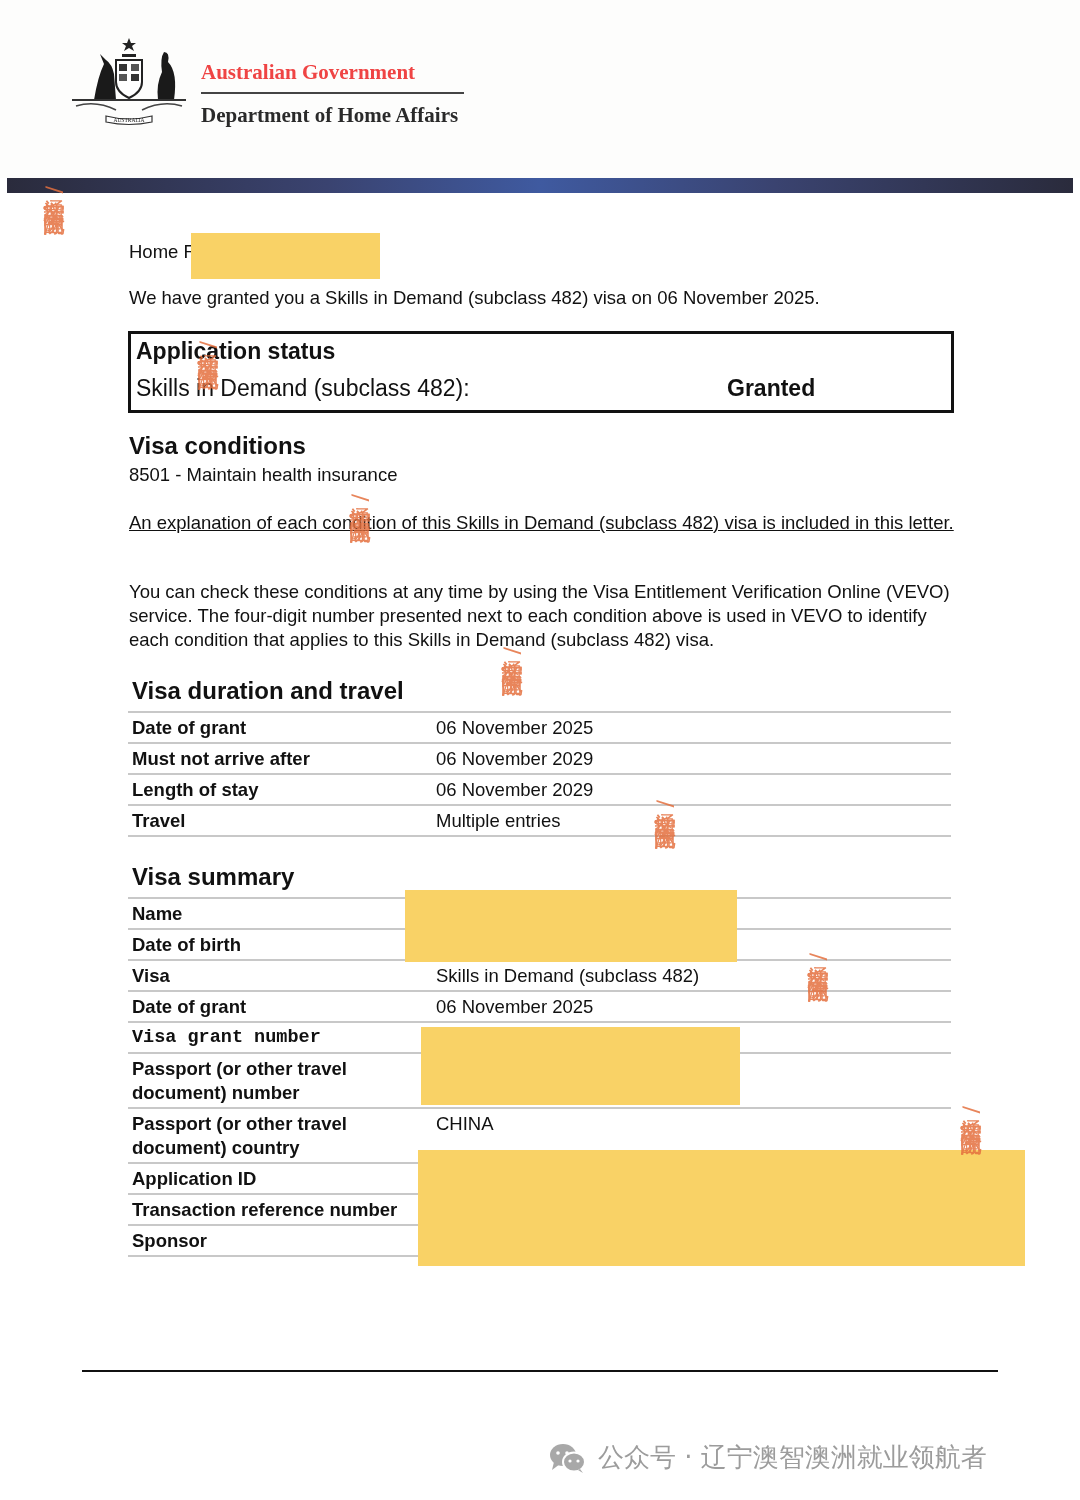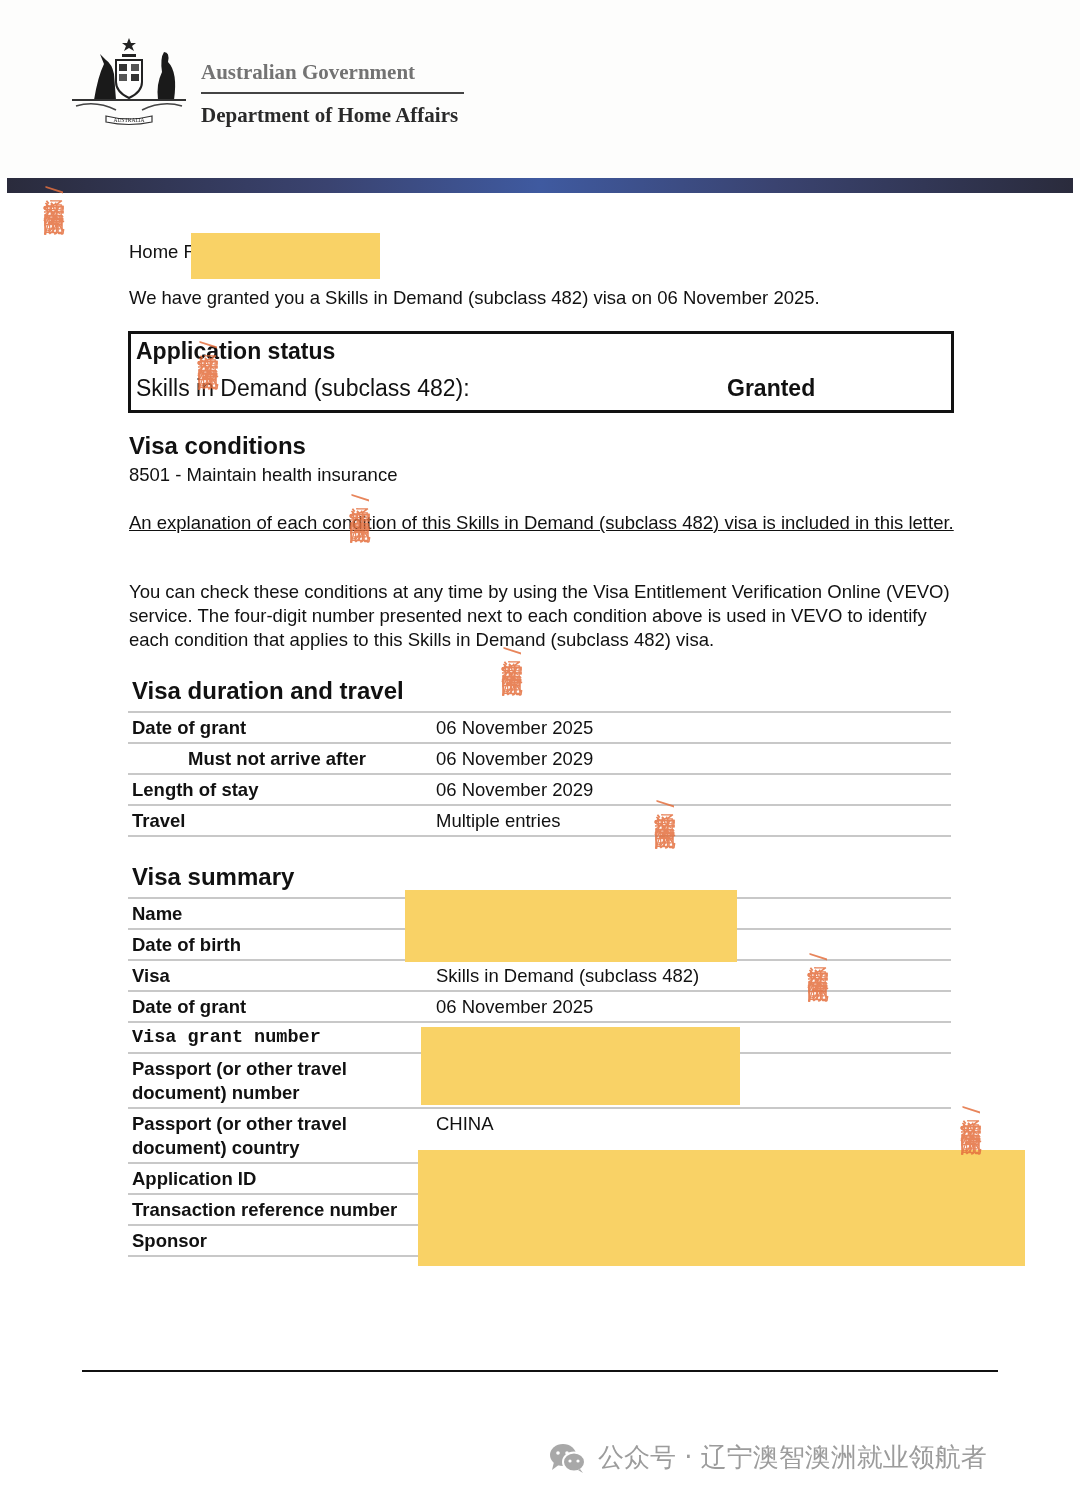--- a/index.html
+++ b/index.html
@@ -2,21 +2,21 @@
 <html><head>
 <meta charset="utf-8">
 <style>
   html, body { margin: 0; padding: 0; }
   body {
     width: 1080px; height: 1500px; position: relative; overflow: hidden;
     background: #ffffff; font-family: "Liberation Sans", sans-serif; color: #111;
   }
   .header-bg { position: absolute; left: 0; top: 0; width: 1080px; height: 178px; background: #fdfdfc; }
   .crest { position: absolute; left: 66px; top: 36px; width: 126px; height: 92px; }
-  .gov-title { position: absolute; left: 201px; top: 60px; font-family: "Liberation Serif", serif; font-weight: bold; font-size: 21px; color: #737373; text-align: center; }
+  .gov-title { position: absolute; left: 201px; top: 60px; font-family: "Liberation Serif", serif; font-weight: bold; font-size: 21px; color: #ef4444; text-align: center; }
   .gov-rule { position: absolute; left: 201px; top: 92px; width: 263px; height: 2px; background: #444; }
   .dept-title { position: absolute; left: 201px; top: 103px; font-family: "Liberation Serif", serif; font-weight: bold; font-size: 21px; color: #2a2a2a; }
   .banner { position: absolute; left: 7px; top: 178px; width: 1066px; height: 15px;
     background: linear-gradient(90deg, #2a2b3c 0%, #3a4370 30%, #3f5aa0 50%, #3a4370 72%, #2a2b3c 100%); }
 
   .txt { position: absolute; font-size: 18.5px; color: #111; }
   .redact { position: absolute; background: #f9d266; }
   .status-box { position: absolute; left: 128px; top: 331px; width: 820px; height: 76px; border: 3px solid #111; }
   .status-title { position: absolute; left: 5px; top: 4px; font-size: 23px; font-weight: bold; }
   .status-label { position: absolute; left: 5px; top: 41px; font-size: 23px; }
@@ -73,21 +73,21 @@
 <div class="txt" style="left:129px; top:464px;">8501 - Maintain health insurance</div>
 <div class="para" style="top:511px;text-decoration:underline;">An explanation of each condition of this Skills in Demand (subclass 482) visa is included in this letter.</div>
 <div class="para" style="top:580px;">You can check these conditions at any time by using the Visa Entitlement Verification Online (VEVO) service. The four-digit number presented next to each condition above is used in VEVO to identify each condition that applies to this Skills in Demand (subclass 482) visa.</div>
 
 <div class="h2" style="left:132px; top:677px;">Visa duration and travel</div>
 <div class="tbl" style="top:711px;">
   <div class="row" style="height:31px;">
     <span class="k">Date of grant</span>
     <span class="v">06 November 2025</span>
   </div>
-  <div class="row" style="height:31px;text-align:center;">
+  <div class="row" style="height:31px;">
     <span class="k">Must not arrive after</span>
     <span class="v">06 November 2029</span>
   </div>
   <div class="row" style="height:31px;">
     <span class="k">Length of stay</span>
     <span class="v">06 November 2029</span>
   </div>
   <div class="row" style="height:33px;">
     <span class="k">Travel</span>
     <span class="v">Multiple entries</span>

